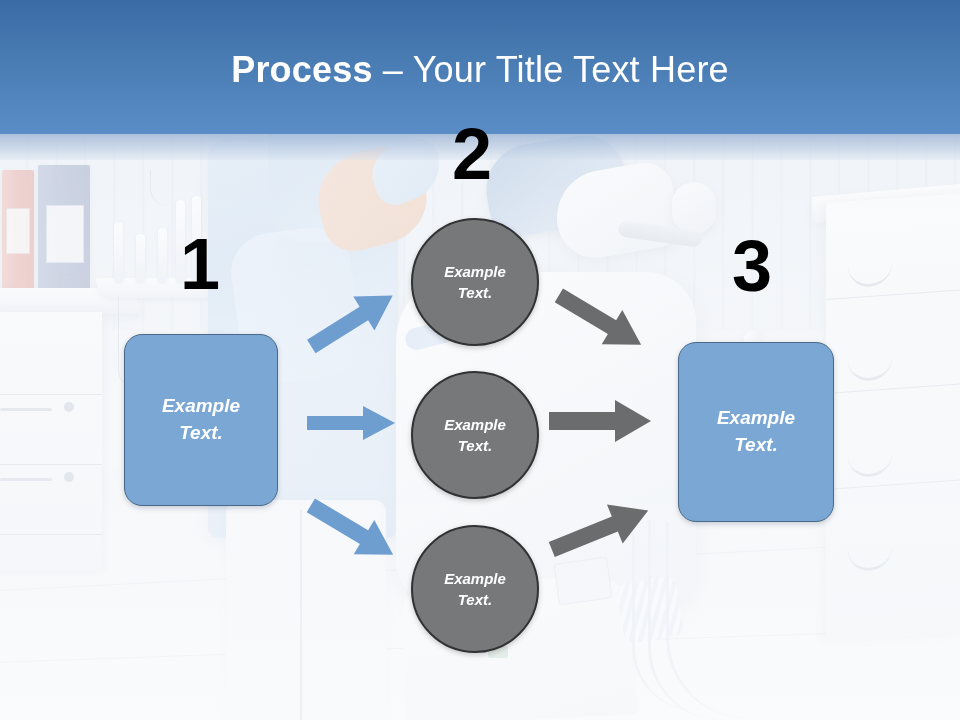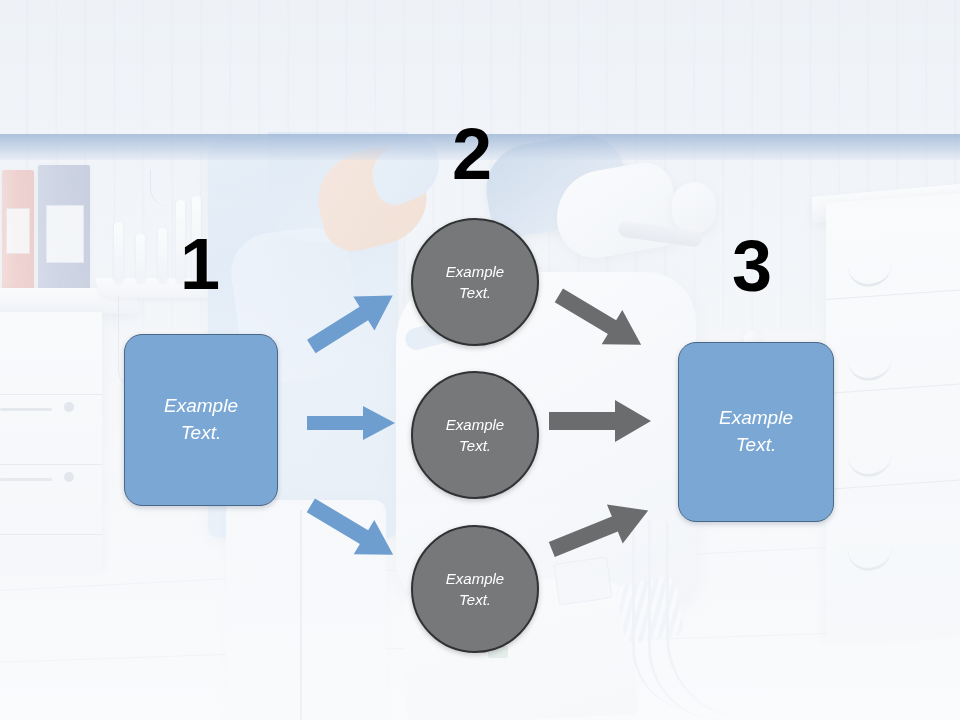--- a/index.html
+++ b/index.html
@@ -306,21 +306,21 @@
     background: #7ba7d4;
     border: 1.5px solid #4a6887;
     border-radius: 18px;
     box-shadow: 0 2px 5px rgba(60,80,105,.25);
     display: flex;
     align-items: center;
     justify-content: center;
   }
   .box-text, .circle-text {
     color: #ffffff;
-    font-weight: normal;
+    font-weight: bold;
     font-style: italic;
     text-align: center;
     line-height: 1.42;
   }
   .box-text { font-size: 19px; }
 
   .circle {
     position: absolute;
     background: #77787a;
     border: 2.5px solid #313234;
@@ -402,20 +402,25 @@
     </div>
     <div class="unit-arm"></div>
     <div class="handpiece" style="left:760px; top:352px;"></div>
     <div class="handpiece" style="left:774px; top:360px;"></div>
     <div class="handpiece" style="left:788px; top:368px;"></div>
 
     <div class="photo-tint"></div>
     <div class="photo-wash"></div>
   </div>
 
+  <div class="header">
+    <div class="header-title">
+      <span class="strong">Process</span><span class="light"> – </span><span class="light">Your Title Text Here</span>
+    </div>
+  </div>
   <div class="header-band"></div>
 
   <div class="step-num" style="left:155px; top:228px; width:90px;">1</div>
   <div class="step-num" style="left:427px; top:118px; width:90px;">2</div>
   <div class="step-num" style="left:707px; top:230px; width:90px;">3</div>
 
   <div class="box" style="left:124px; top:334px; width:152px; height:170px;">
     <div class="box-text">
       <span>Example</span><br>
       <span>Text.</span>

